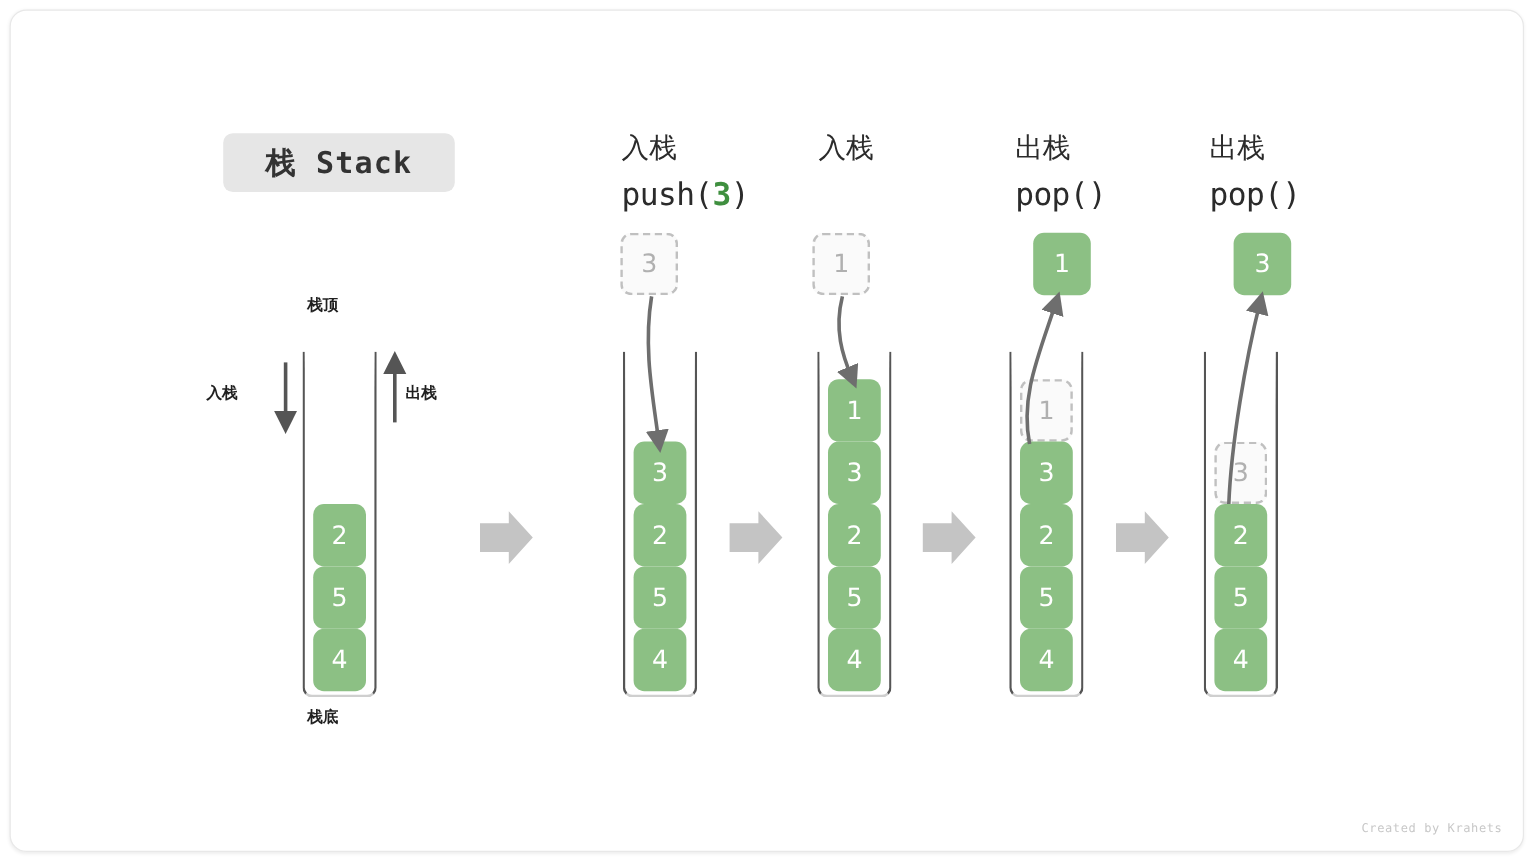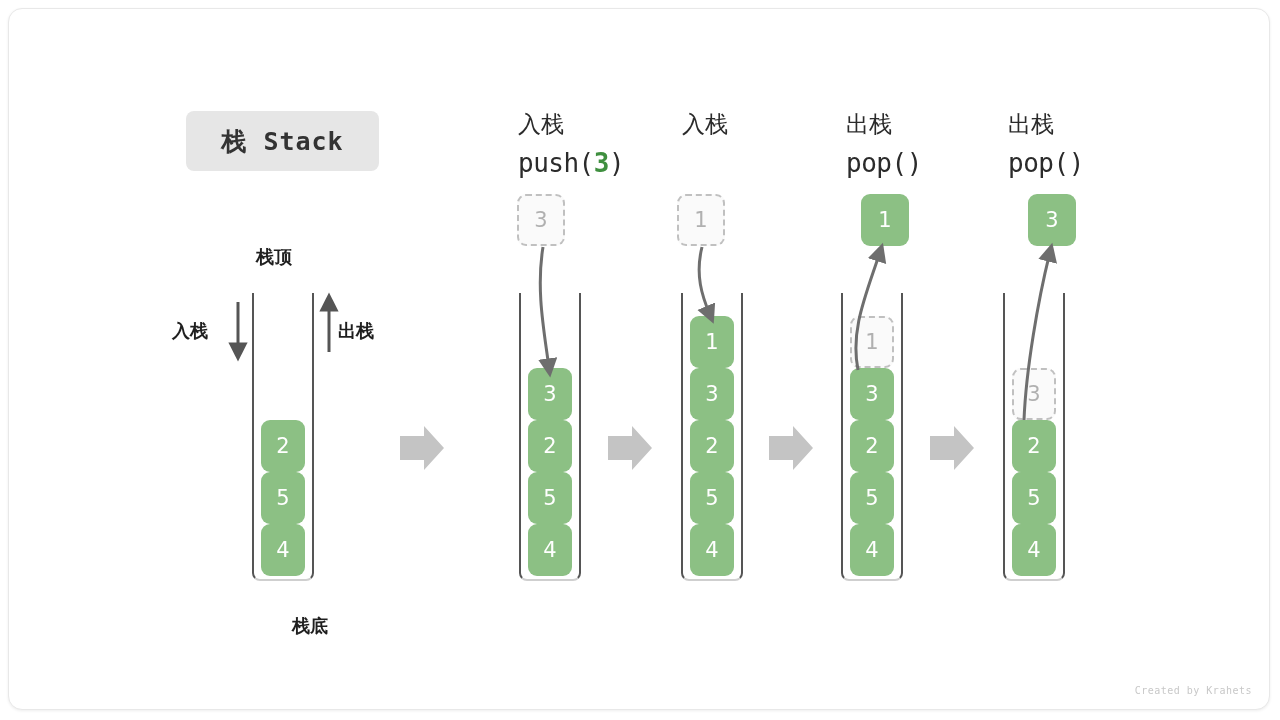--- a/index.html
+++ b/index.html
@@ -32,21 +32,21 @@
     box-shadow: 0 1px 3px rgba(0,0,0,0.07);
     box-sizing: border-box;
   }
 
   
   .title-badge {
     position: absolute;
     left: 186px;
     top: 111px;
     width: 193px;
-    height: 60px;
+    height: 49px;
     background: #e6e6e6;
     border-radius: 8px;
     display: flex;
     align-items: center;
     justify-content: center;
     color: #333333;
     font-family: "DejaVu Sans Mono", "Liberation Mono", monospace;
     font-size: 25px;
     font-weight: bold;
     letter-spacing: 1px;
@@ -138,21 +138,21 @@
     background: #fafafa;
     color: #b0b0b0;
     border: 2px dashed #c0c0c0;
   }
 
   
   .side-label {
     position: absolute;
     color: #1f1f1f;
     font-family: "DejaVu Sans", "Liberation Sans", sans-serif;
-    font-size: 18px;
+    font-size: 13px;
     font-weight: bold;
     white-space: nowrap;
   }
 
   .svg-layer {
     position: absolute;
     left: 0; top: 0;
     width: 1280px; height: 720px;
     pointer-events: none;
   }
@@ -189,21 +189,21 @@
     <span class="cn">出栈</span>
     <span class="code"><span>pop(</span><span class="arg"></span><span>)</span></span>
   </div>
 
   <div class="col-header" style="left:1008px; top:105px;">
     <span class="cn">出栈</span>
     <span class="code"><span>pop(</span><span class="arg"></span><span>)</span></span>
   </div>
 
   <div class="side-label" style="left:256px; top:245px;">栈顶</div>
-  <div class="side-label" style="left:256px; top:614px;margin-left:36px;">栈底</div>
+  <div class="side-label" style="left:256px; top:589px;">栈底</div>
   <div class="side-label" style="left:172px; top:319px;">入栈</div>
   <div class="side-label" style="left:338px; top:319px;">出栈</div>
 
   <div class="stack" style="left:252px; top:293px;">
     <div class="stack-inner">
       <div class="cell filled">2</div>
       <div class="cell filled">5</div>
       <div class="cell filled">4</div>
     </div>
   </div>

